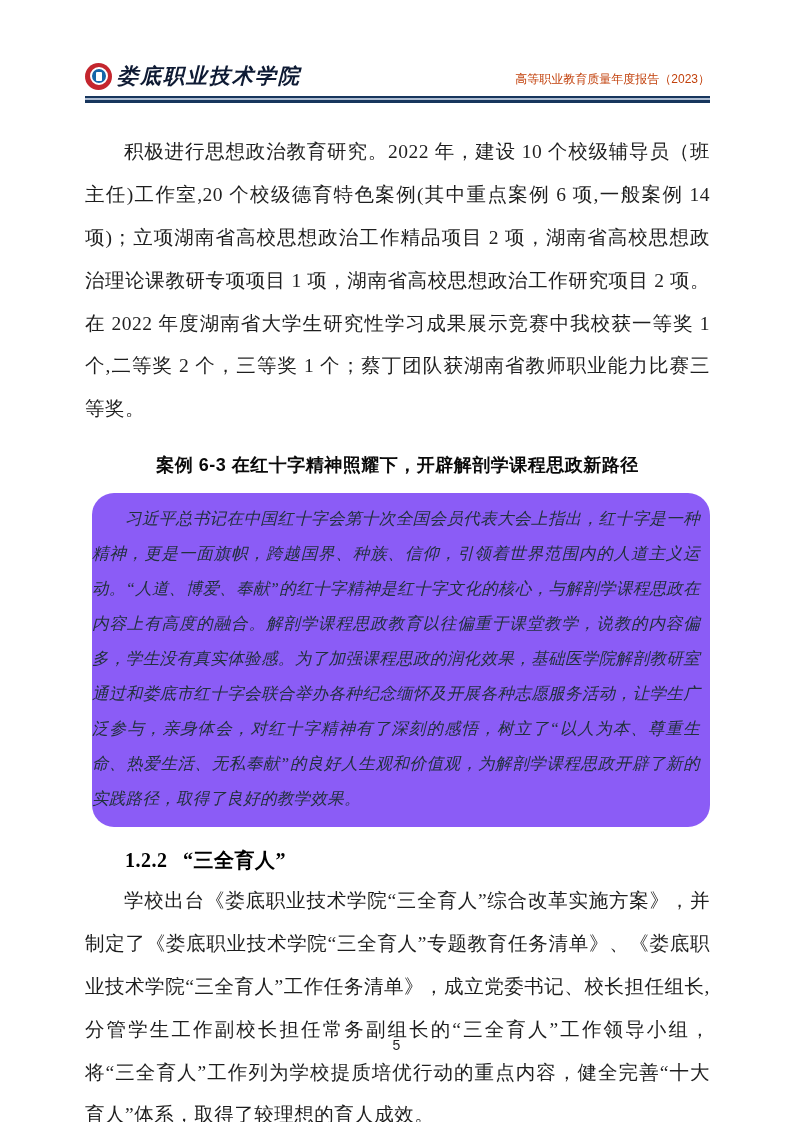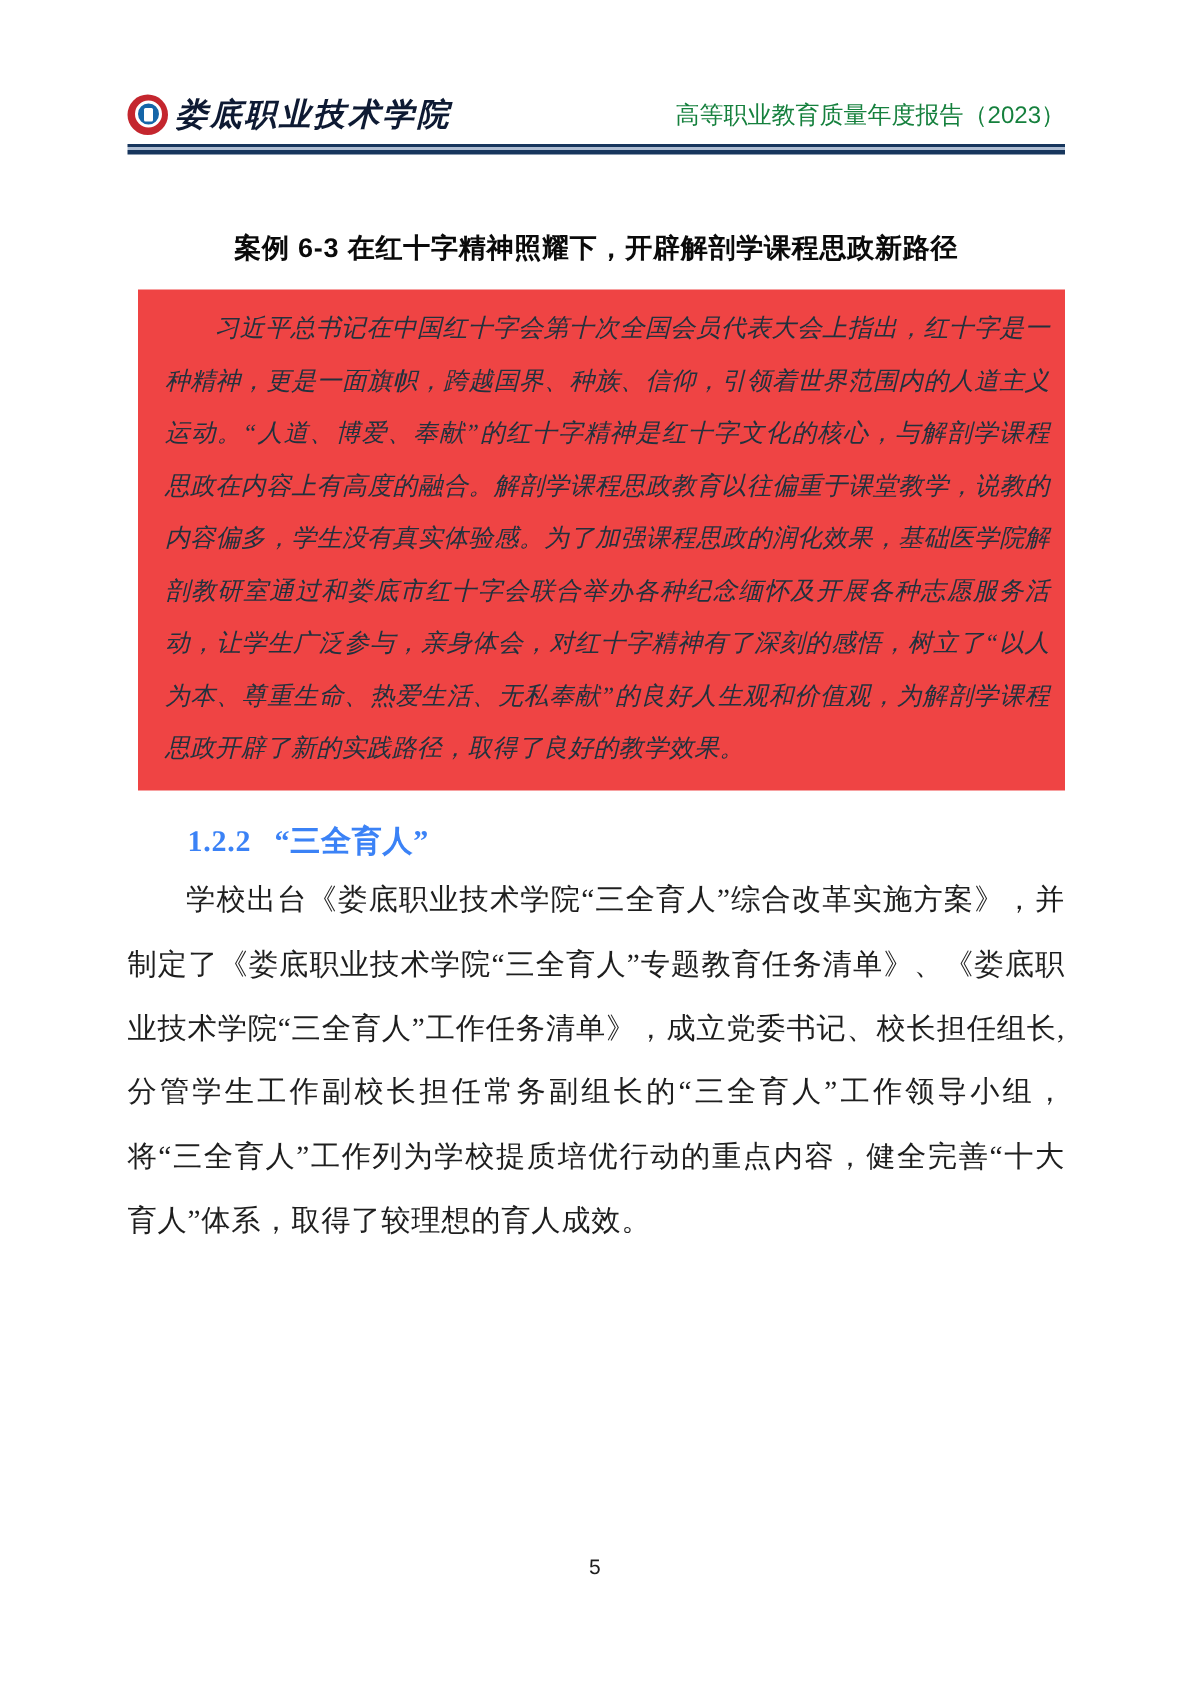--- a/index.html
+++ b/index.html
@@ -58,23 +58,23 @@
     font-family: "Liberation Serif", serif;
     font-weight: bold;
     font-style: italic;
     font-size: 21px;
     letter-spacing: 2px;
     color: #0e1a33;
     white-space: nowrap;
   }
   .header-right {
     font-family: "Liberation Sans", "DejaVu Sans", sans-serif;
-    font-size: 16px;
+    font-size: 12px;
     font-weight: 500;
-    color: #15803d;
+    color: #c2410c;
     white-space: nowrap;
     padding-bottom: 2px;
   }
   .header-rule {
     margin: 0 83px 0 85px;
     height: 7px;
     background: linear-gradient(to bottom,
       #17365d 0, #17365d 28%,
       #aebdd2 28%, #aebdd2 58%,
       #17365d 58%, #17365d 100%);
@@ -99,40 +99,41 @@
     font-size: 18px;
     font-weight: bold;
     color: #0a0a0a;
     text-align: center;
     margin-top: 22px;
     margin-bottom: 16px;
     letter-spacing: 0.5px;
   }
 
   .case-box {
-    background: #ef4444;
+    background: #8b5cf6;
     margin-left: 7px;
-    padding: 9px 10px 10px 18px;
+    padding: 9px 10px 10px 0;
+    border-radius: 22px;
   }
   .case-text {
     font-size: 16.5px;
     font-style: italic;
     line-height: 2.12;
     text-align: justify;
     text-indent: 2em;
     color: #22313d;
     letter-spacing: 0.3px;
   }
 
   .section-heading {
     margin-top: 20px;
     margin-bottom: 6px;
     font-size: 20px;
     font-weight: bold;
-    color: #3b82f6;
+    color: #000000;
     text-indent: 2em;
     letter-spacing: 0.5px;
   }
   .section-heading .section-number { margin-right: 10px; }
 
   
   .footer {
     position: absolute;
     left: 0;
     bottom: 78px;
@@ -160,20 +161,21 @@
       <span class="brand-name">娄底职业技术学院</span>
     </div>
     <div class="header-right">高等职业教育质量年度报告（2023）</div>
   </header>
 
   <div class="header-rule"></div>
 
   <main class="content">
 
 
+    <p class="para">积极进行思想政治教育研究。2022 年，建设 10 个校级辅导员（班主任)工作室,20 个校级德育特色案例(其中重点案例 6 项,一般案例 14 项)；立项湖南省高校思想政治工作精品项目 2 项，湖南省高校思想政治理论课教研专项项目 1 项，湖南省高校思想政治工作研究项目 2 项。在 2022 年度湖南省大学生研究性学习成果展示竞赛中我校获一等奖 1 个,二等奖 2 个，三等奖 1 个；蔡丁团队获湖南省教师职业能力比赛三等奖。</p>
 
     <h3 class="case-heading">案例 6-3  在红十字精神照耀下，开辟解剖学课程思政新路径</h3>
 
     <div class="case-box">
       <p class="case-text">习近平总书记在中国红十字会第十次全国会员代表大会上指出，红十字是一种精神，更是一面旗帜，跨越国界、种族、信仰，引领着世界范围内的人道主义运动。“人道、博爱、奉献”的红十字精神是红十字文化的核心，与解剖学课程思政在内容上有高度的融合。解剖学课程思政教育以往偏重于课堂教学，说教的内容偏多，学生没有真实体验感。为了加强课程思政的润化效果，基础医学院解剖教研室通过和娄底市红十字会联合举办各种纪念缅怀及开展各种志愿服务活动，让学生广泛参与，亲身体会，对红十字精神有了深刻的感悟，树立了“以人为本、尊重生命、热爱生活、无私奉献”的良好人生观和价值观，为解剖学课程思政开辟了新的实践路径，取得了良好的教学效果。</p>
     </div>
 
     <h2 class="section-heading">
       <span class="section-number">1.2.2</span>
       <span class="section-title">“三全育人”</span>

